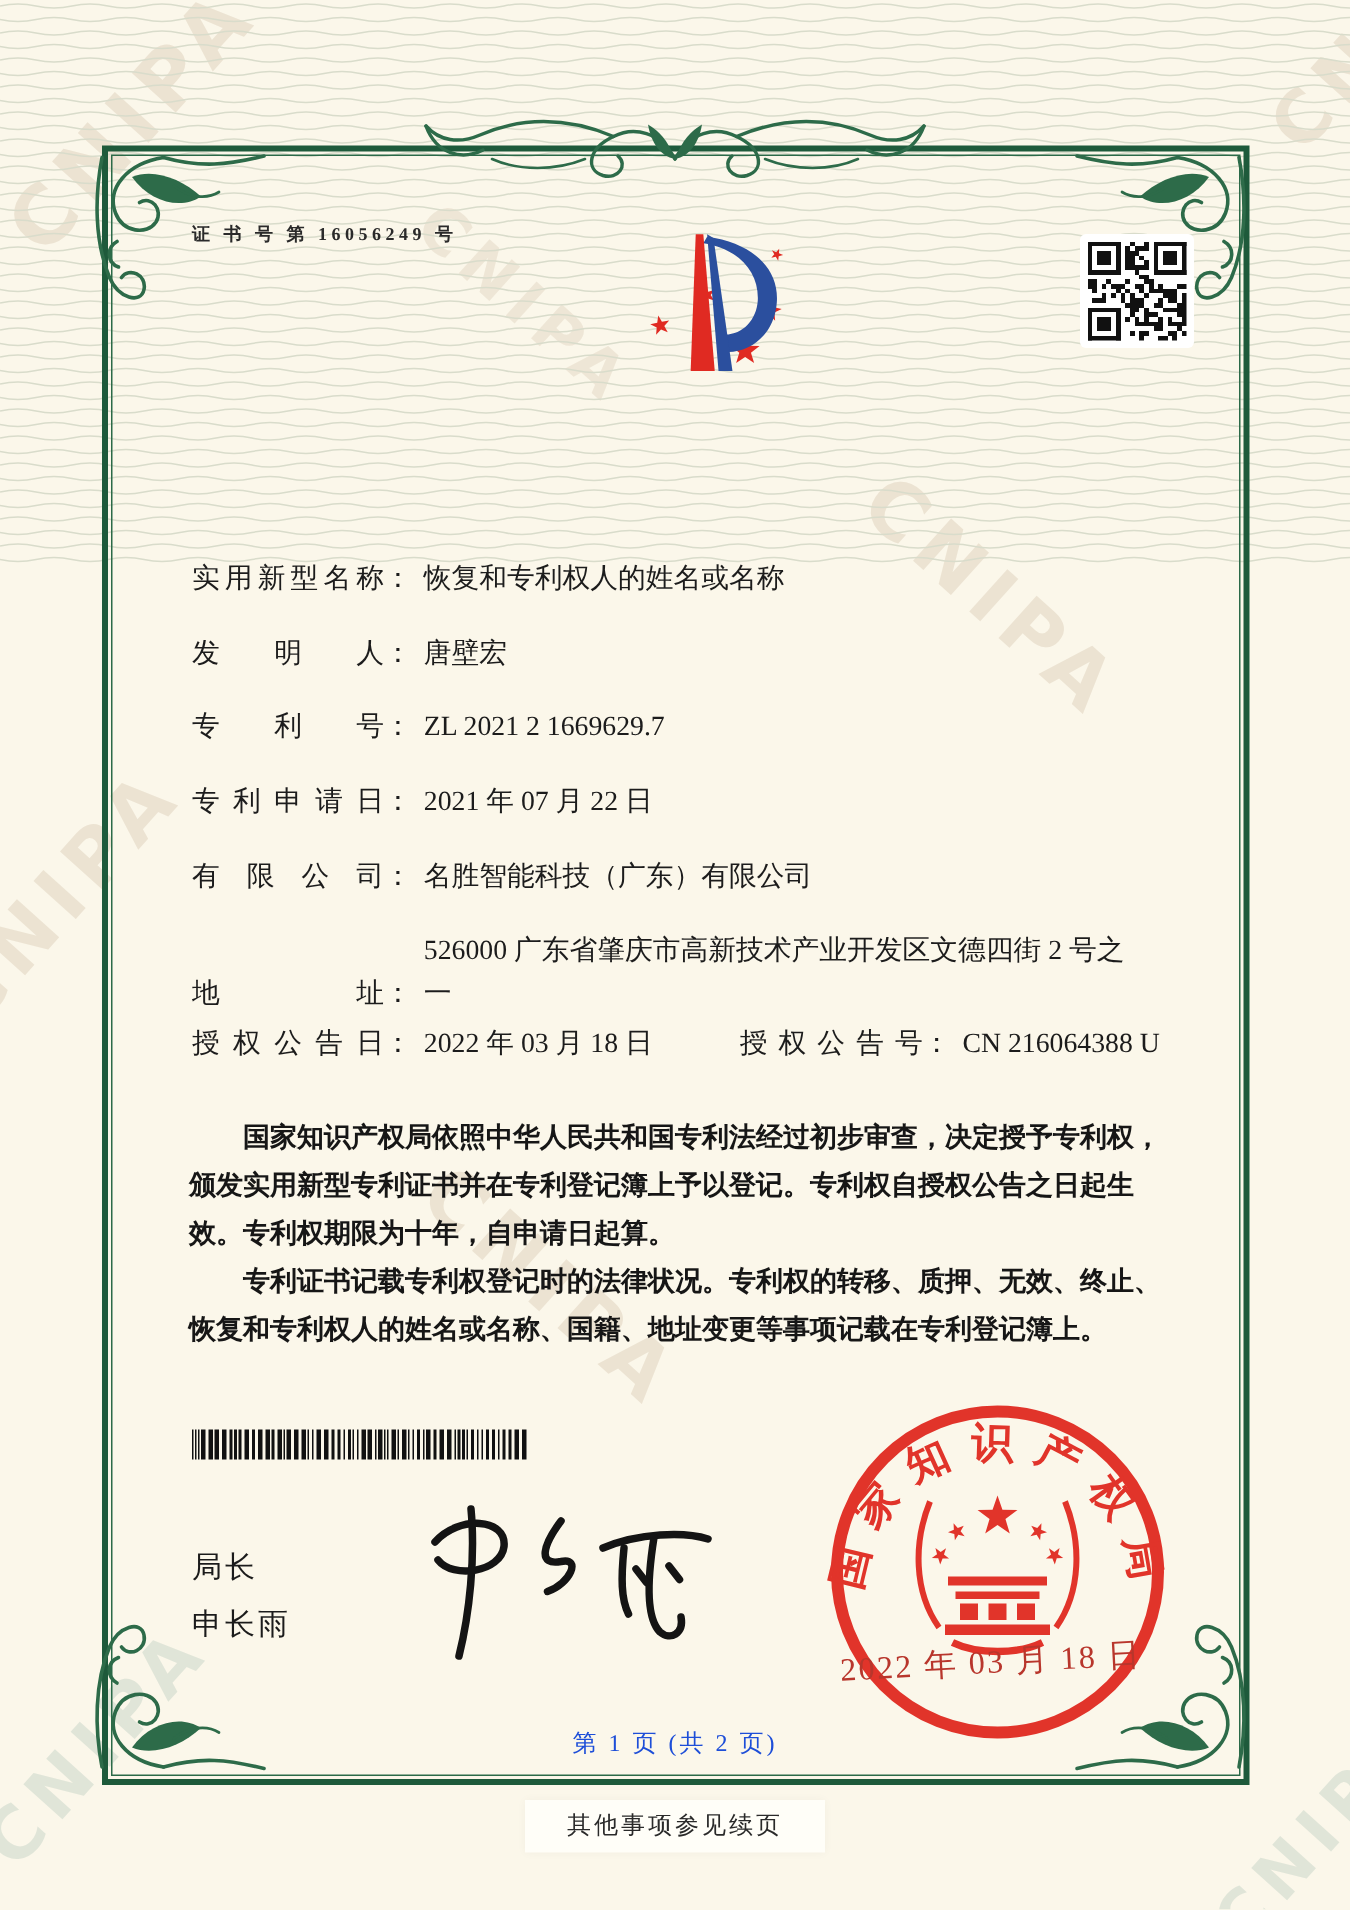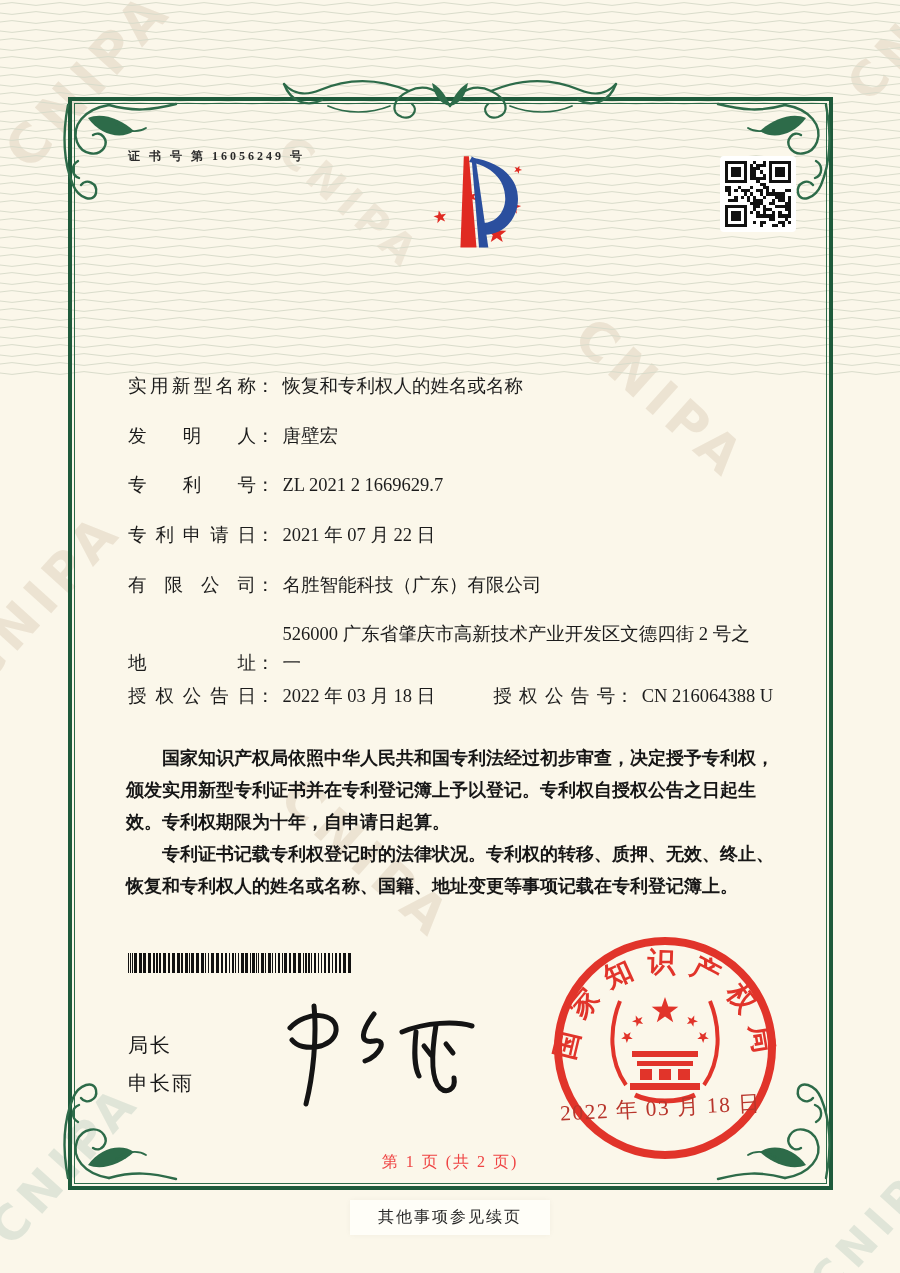--- a/index.html
+++ b/index.html
@@ -41,21 +41,21 @@
   .paras p{margin:0;text-indent:2em;font-weight:bold;}
 
   #barcode{position:absolute;left:128px;top:953px;width:230px;height:20px;display:flex;align-items:stretch;}
   #barcode i{display:block;background:#111;}
 
   .director{position:absolute;left:128px;top:1026px;font-size:20px;color:#1b1b1b;line-height:1.9;letter-spacing:2px;}
   #signature{position:absolute;left:268px;top:998px;width:215px;height:112px;}
 
   #seal{position:absolute;left:540px;top:933px;width:250px;height:235px;opacity:.93;mix-blend-mode:multiply;}
 
-  .pagefoot{position:absolute;left:0;top:1152px;width:100%;text-align:center;font-size:16px;color:#ef4444;letter-spacing:2px;}
+  .pagefoot{position:absolute;left:0;top:1152px;width:100%;text-align:center;font-size:16px;color:#1d4ed8;letter-spacing:2px;}
   .notebox{position:absolute;left:50%;top:1200px;transform:translateX(-50%);background:#fffef8;
            padding:7px 28px;font-size:16px;color:#2a2a2a;letter-spacing:2px;z-index:5;box-shadow:0 0 6px rgba(0,0,0,0.04);}
 </style>
 </head>
 <body>
 
 <div class="sheet">
 
   <span class="wm" style="left:-20px;top:48px;font-size:54px;transform:rotate(-48deg);">CNIPA</span>
   <span class="wm" style="left:824px;top:-8px;font-size:48px;transform:rotate(-48deg);">CNIPA</span>

